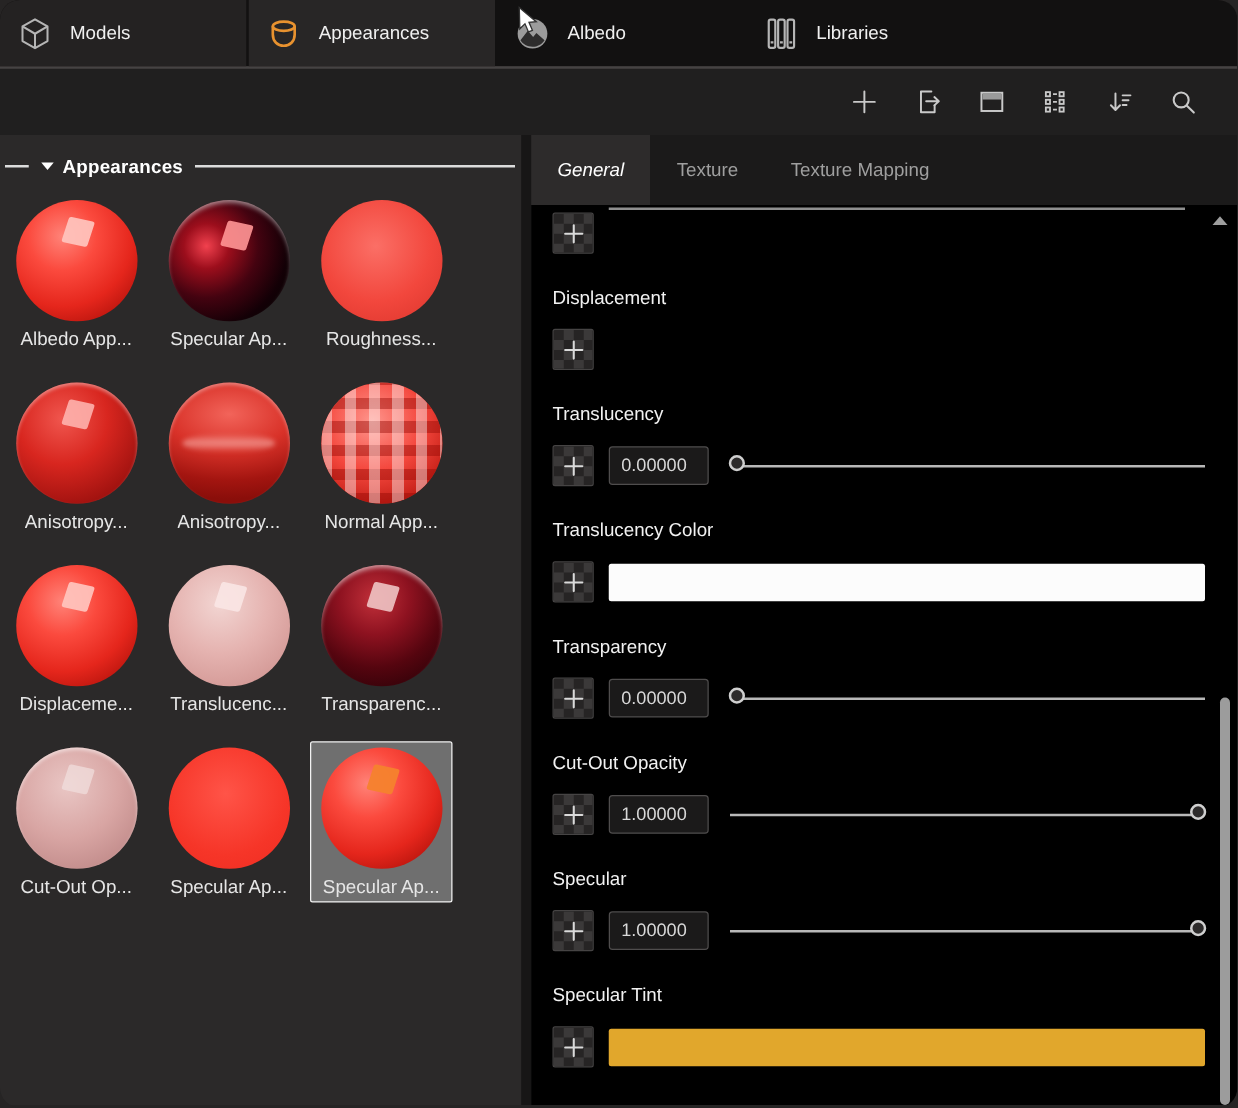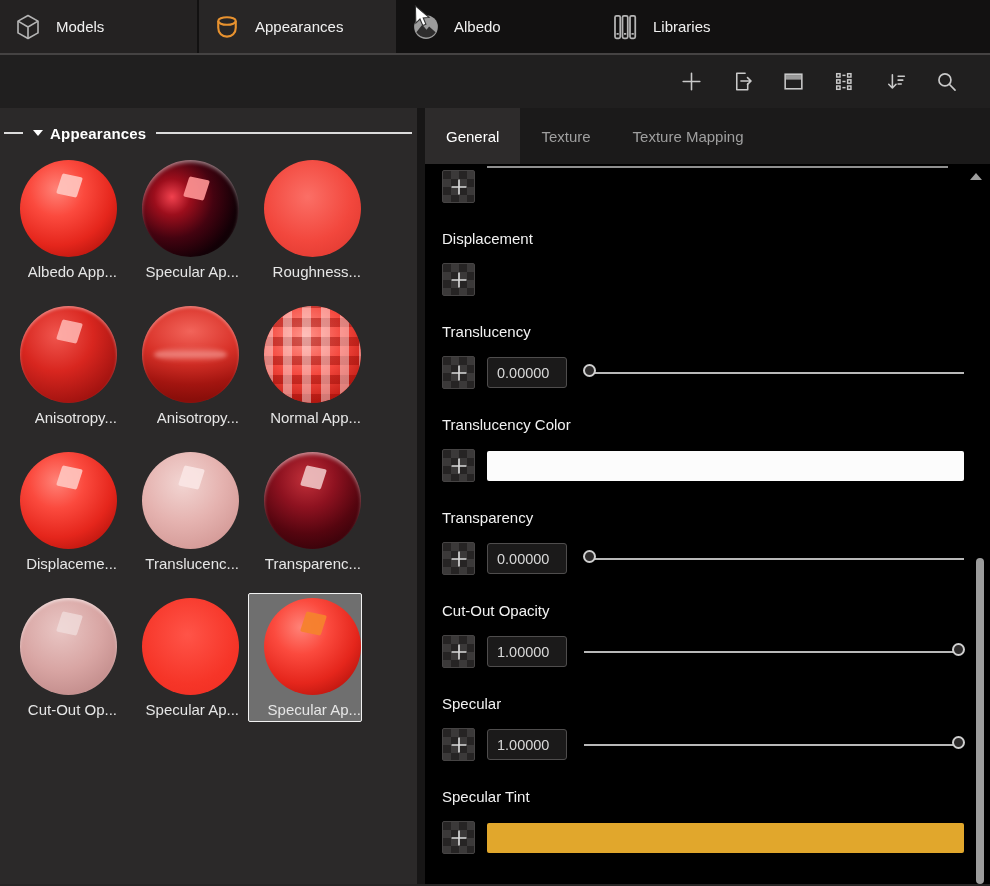--- a/index.html
+++ b/index.html
@@ -1,19 +1,19 @@
 <!DOCTYPE html>
 <html><head>
 <meta charset="utf-8">
 <style>
   * { margin:0; padding:0; box-sizing:border-box; }
   html,body { background:#262424; }
   #app {
     position:relative; width:990px; height:886px; overflow:hidden;
-    background:#262424; font-family:"Liberation Sans", sans-serif;
+    background:#262424; font-family:"Liberation Sans", sans-serif;border-radius:16px;
     -webkit-font-smoothing:antialiased;
   }
   
   #tabbar { display:flex; height:53px; background:#121111; gap:2px; }
   .tab { width:197px; display:flex; align-items:center; gap:13px;
          padding-left:13px; cursor:default; }
   .tab.boxed { background:#242222; }
   .tab.active { background:#282626; }
   .tab-icon svg { width:30px; height:30px; display:block; }
   .tab-label { font-size:15px; color:#f0f0f0; white-space:nowrap; }
@@ -34,21 +34,21 @@
   .hline.short { width:19px; margin-right:10px; }
   .hline.grow  { flex:1; margin-left:10px; margin-right:3px; }
   .tri { width:0; height:0; border-left:5px solid transparent;
          border-right:5px solid transparent; border-top:6px solid #fff;
          margin-right:7px; }
   .ph-label { font-weight:bold; font-size:15px; color:#ffffff; letter-spacing:.2px; }
   
   #thumb-grid { width:366px; display:grid; grid-template-columns:repeat(3,122px);
                 row-gap:17px; margin-top:10px; justify-items:center; }
   .thumb { width:114px; padding:4px 0 3px; display:flex; flex-direction:column;
-           align-items:flex-end; border:1px solid transparent; border-radius:2px;
+           align-items:center; border:1px solid transparent; border-radius:2px;
            cursor:pointer; }
   .thumb.selected { background:#6f6f6f; border-color:#f2f2f2; }
   .thumb-label { margin-top:6px; font-size:15px; color:#e6e6e6; white-space:nowrap;
                  max-width:110px; overflow:hidden; }
   .sphere { width:97px; height:97px; border-radius:50%; position:relative;
             overflow:hidden; }
   .sphere::after { content:""; position:absolute; display:none; width:21px; height:21px;
                    left:39px; top:15px; transform:rotate(12deg) skewX(-6deg);
                    border-radius:2px; }
   
@@ -90,21 +90,21 @@
   .v-cutout {
     background:radial-gradient(circle at 42% 32%, #e9c6c4 0%, #d8a5a3 48%, #c08a89 84%, #b5807e 100%);
     box-shadow:inset 0 2px 3px rgba(255,255,255,.5); }
   .v-cutout::after { display:block; background:rgba(240,222,220,.75); }
   .v-specular-flat {
     background:radial-gradient(circle at 47% 38%, #ff5448 0%, #f63528 62%, #ee2c21 100%); }
   
   #right-tabs { height:56px; background:#1b1a1a; display:flex; }
   .rtab { padding:0 21px; display:flex; align-items:center; font-size:15px;
           color:#9f9f9f; cursor:pointer; white-space:nowrap; }
-  .rtab.active { background:#2d2b2b; color:#ffffff; }
+  .rtab.active { background:#2d2b2b; color:#ffffff;font-style:italic; }
   
   #right-content { position:relative; flex:1; background:#000000;
                    padding:6px 0 0 17px; }
   #top-sliver { position:absolute; top:2px; left:62px; right:42px; height:2px;
                 background:#8f8f8f; }
   .prop { margin-bottom:27px; }
   .prop-label { font-size:15px; color:#f2f2f2; height:20px; margin-bottom:13px; }
   .prop-row { display:flex; align-items:center; height:33px; padding-right:26px;
               gap:12px; }
   .map-btn { width:33px; height:33px; flex:0 0 33px; border:1px solid #464444;

